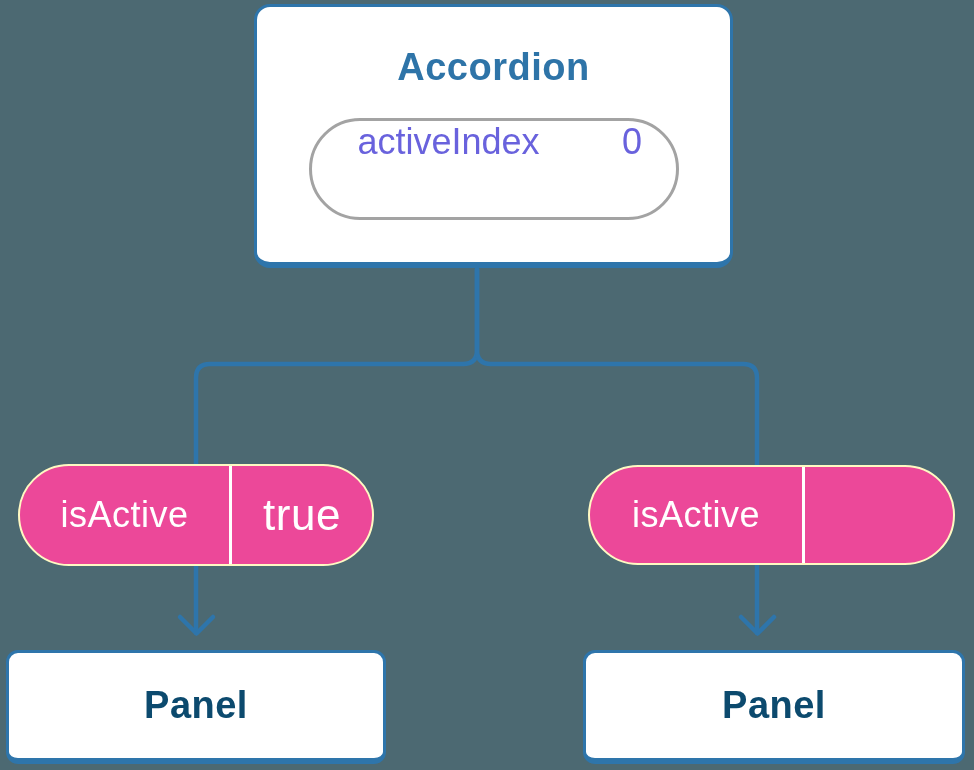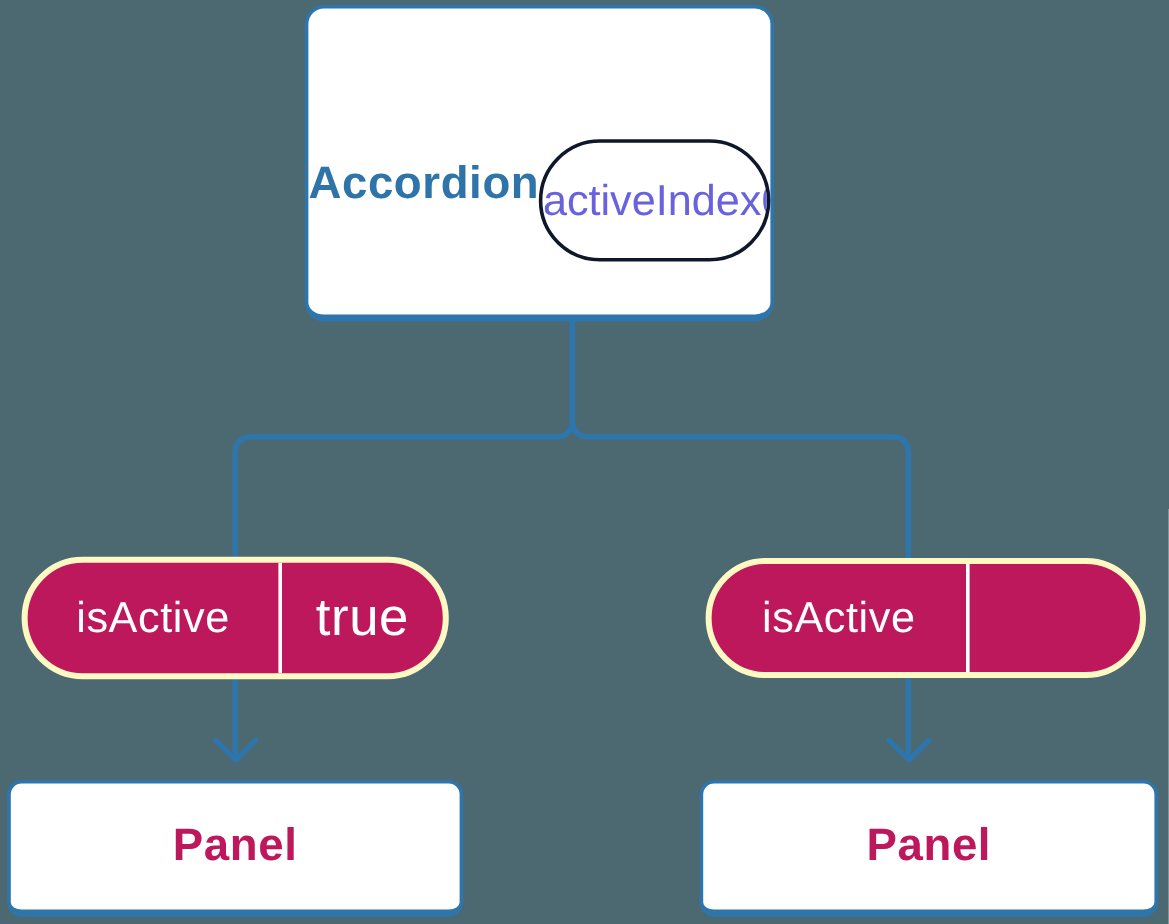--- a/index.html
+++ b/index.html
@@ -27,47 +27,47 @@
   .card {
     position: absolute;
     box-sizing: border-box;
     background: #FFFFFF;
     border: 3px solid #2E75AB;
     border-bottom-width: 6px;
   }
   .root-card {
     left: 254px;
     top: 4px;
-    width: 391px;
+    width: 479px;
     height: 264px;
     border-radius: 16px;
     z-index: 2;
     display: flex;
-    flex-direction: row;
+    flex-direction: column;
     align-items: center;
     padding-top: 38px;
   }
   .root-title {
     font-size: 38px;
     font-weight: 700;
     color: #2E74A8;
     letter-spacing: 0.5px;
     line-height: 1.2;
   }
   
   .state-pill {
     box-sizing: border-box;
     margin-top: 27px;
     width: 370px;
     height: 102px;
-    border: 3px solid #0f172a;
+    border: 3px solid #a3a3a3;
     border-radius: 51px;
     background: #FFFFFF;
     display: flex;
-    align-items: center;
+    align-items: flex-start;
     overflow: hidden;
   }
   .state-pill .seg-name {
     width: 274px;
     display: flex;
     align-items: center;
     justify-content: center;
     color: #6962DD;
     font-size: 36px;
   }
@@ -81,22 +81,22 @@
     align-items: center;
     justify-content: center;
     color: #6962DD;
     font-size: 36px;
   }
   
   .prop-pill {
     position: absolute;
     box-sizing: border-box;
     height: 102px;
-    background: #be185d;
-    border: 5px solid #fef9c3;
+    background: #ec4899;
+    border: 2px solid #fef9c3;
     border-radius: 51px;
     display: flex;
     align-items: stretch;
     overflow: hidden;
     z-index: 2;
   }
   .prop-pill-left {
     left: 18px;
     top: 464px;
     width: 356px;
@@ -146,21 +146,21 @@
   }
   .panel-card-right {
     left: 583px;
     top: 650px;
     width: 382px;
     height: 114px;
   }
   .panel-title {
     font-size: 38px;
     font-weight: 700;
-    color: #be185d;
+    color: #0c4a6e;
     letter-spacing: 0.5px;
   }
 </style>
 </head>
 <body>
 
 <div class="stage">
 
   <svg class="connectors" width="974" height="770" viewBox="0 0 974 770">
     <g fill="none" stroke="#2E75AB" stroke-width="4.5" stroke-linecap="round" stroke-linejoin="round">

